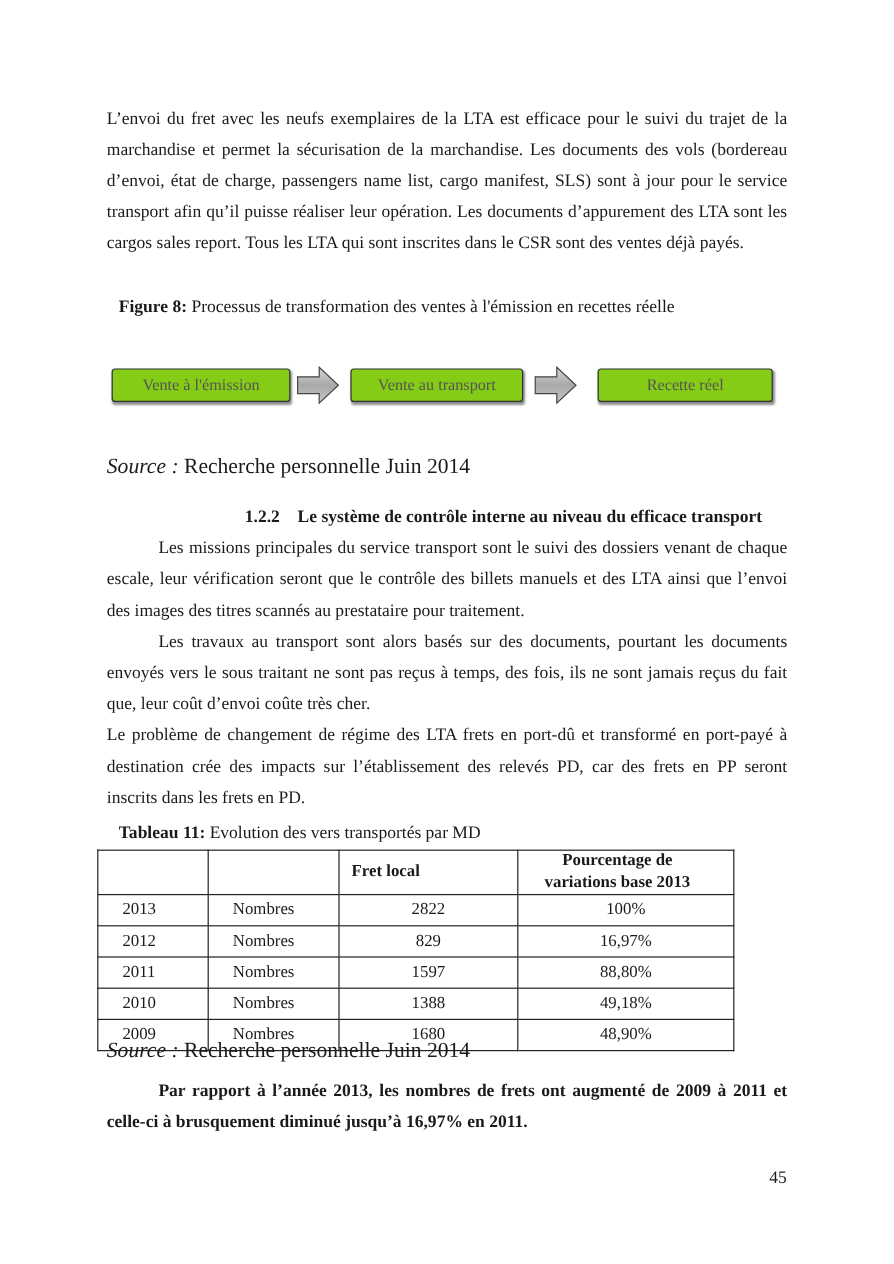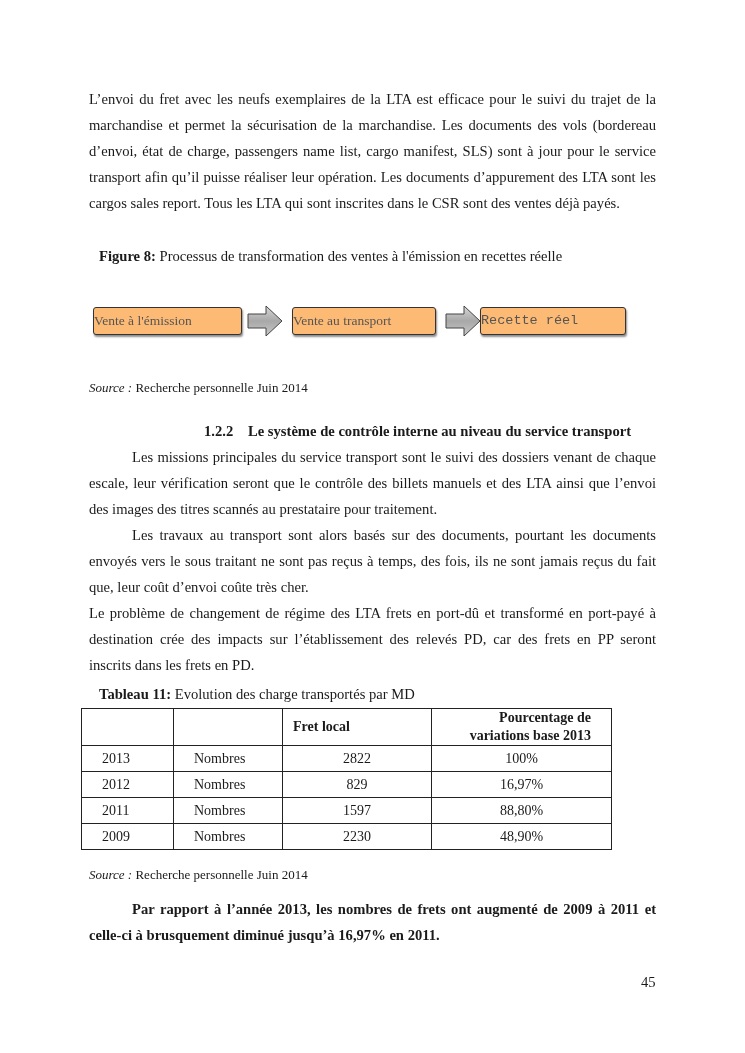--- a/index.html
+++ b/index.html
@@ -8,30 +8,30 @@
       font-family: "Liberation Serif", "DejaVu Serif", serif;
       color: #1a1a1a; font-size: 14.6px;
     }
     .para {
       position: absolute; left: 89px; width: 567px;
       line-height: 26px; text-align: justify; margin: 0;
     }
     .indent { text-indent: 43px; }
     .caption { position: absolute; left: 95px; margin: 4px; line-height: 20px; white-space: nowrap; }
     .caption b { font-weight: bold; }
-    .source { position: absolute; left: 89px; font-size: 13px; line-height: 16px; white-space: nowrap; }
+    .source { position: absolute; left: 89px; font-size: 18px; line-height: 16px; white-space: nowrap; }
     .source i { font-style: italic; }
 
     
     .flow-box {
       position: absolute; top: 307px; height: 26px;
       border: 1px solid #333; border-radius: 3px;
       box-shadow: 1px 2px 2px rgba(0,0,0,0.45);
-      background: #fdba74; color: #555;
-      font-size: 13.5px; line-height: 26px; text-align: left;
+      background: #84cc16; color: #555;
+      font-size: 13.5px; line-height: 26px; text-align: center;
     }
     .flow-arrow { position: absolute; top: 305px; width: 36px; height: 32px; }
 
     .heading {
       position: absolute; left: 204px; top: 423px;
       font-weight: bold; font-size: 14.6px; white-space: nowrap;
     }
     .heading .num { display: inline-block; width: 44px; }
 
     
@@ -70,69 +70,75 @@
           <stop offset="0.5" stop-color="#a8a8a8"></stop>
           <stop offset="1" stop-color="#c8c8c8"></stop>
       </linearGradient>
     </defs>
     <path d="M1 9 H19 V1 L35 16 L19 31 V23 H1 Z" fill="url(#ag1)" stroke="#444" stroke-width="1"></path>
   </svg>
   <div class="flow-box" style="left:292px; width:142px;">Vente au transport</div>
   <svg class="flow-arrow" style="left:445px;" viewBox="0 0 36 32">
     <path d="M1 9 H19 V1 L35 16 L19 31 V23 H1 Z" fill="url(#ag1)" stroke="#444" stroke-width="1"></path>
   </svg>
-  <div class="flow-box" style="left:480px; width:144px;font-family:Liberation Mono, monospace;">Recette réel</div>
+  <div class="flow-box" style="left:498px; width:144px;">Recette réel</div>
 </div>
 
 <div class="source" style="top:380px;">
   <i>Source :</i><span> Recherche personnelle Juin 2014</span>
 </div>
 
 <div class="heading">
-  <span class="num">1.2.2</span><span>Le système de contrôle interne au niveau du service transport</span>
+  <span class="num">1.2.2</span><span>Le système de contrôle interne au niveau du efficace transport</span>
 </div>
 
 <p class="para indent" style="top:444px;">Les missions principales du service transport sont le suivi des dossiers venant de chaque escale, leur vérification seront que le contrôle des billets manuels et des LTA ainsi que l’envoi des images des titres scannés au prestataire pour traitement.</p>
 <p class="para indent" style="top:522px;">Les travaux au transport sont alors basés sur des documents, pourtant les documents envoyés vers le sous traitant ne sont pas reçus à temps, des fois, ils ne sont jamais reçus du fait que, leur coût d’envoi coûte très cher.</p>
 <p class="para" style="top:600px;">Le problème de changement de régime des LTA frets en port-dû et transformé en port-payé à destination crée des impacts sur l’établissement des relevés PD, car des frets en PP seront inscrits dans les frets en PD.</p>
 
 <p class="caption" style="top:680px;">
-  <b>Tableau 11:</b><span> Evolution des charge transportés par MD</span>
+  <b>Tableau 11:</b><span> Evolution des vers transportés par MD</span>
 </p>
 
 <table class="data">
   <tbody>
       <tr>
     <th class="c-year"></th>
     <th class="c-label" style="border-left:none;"></th>
     <th class="c-fret">Fret local</th>
-    <th class="c-pct" style="text-align:right;padding-left:6px;margin-top:40px;">Pourcentage de variations base 2013</th>
+    <th class="c-pct" style="text-align:center;padding-left:6px;margin-top:40px;">Pourcentage de variations base 2013</th>
   </tr>
   <tr>
     <td class="c-year">2013</td>
     <td class="c-label">Nombres</td>
     <td class="c-fret">2822</td>
     <td class="c-pct">100%</td>
   </tr>
   <tr>
     <td class="c-year">2012</td>
     <td class="c-label">Nombres</td>
     <td class="c-fret">829</td>
     <td class="c-pct">16,97%</td>
   </tr>
   <tr>
     <td class="c-year">2011</td>
     <td class="c-label">Nombres</td>
     <td class="c-fret">1597</td>
     <td class="c-pct">88,80%</td>
   </tr>
   <tr>
+    <td class="c-year">2010</td>
+    <td class="c-label">Nombres</td>
+    <td class="c-fret">1388</td>
+    <td class="c-pct">49,18%</td>
+  </tr>
+  <tr>
     <td class="c-year">2009</td>
     <td class="c-label">Nombres</td>
-    <td class="c-fret">2230</td>
+    <td class="c-fret">1680</td>
     <td class="c-pct">48,90%</td>
   </tr>
 </tbody>
   </table>
 
 <div class="source" style="top:867px;">
   <i>Source :</i><span> Recherche personnelle Juin 2014</span>
 </div>
 
 <p class="para indent" style="top:896px;font-weight:bold;">Par rapport à l’année 2013, les nombres de frets ont augmenté de 2009 à 2011 et celle-ci à brusquement diminué jusqu’à 16,97% en 2011.</p>

